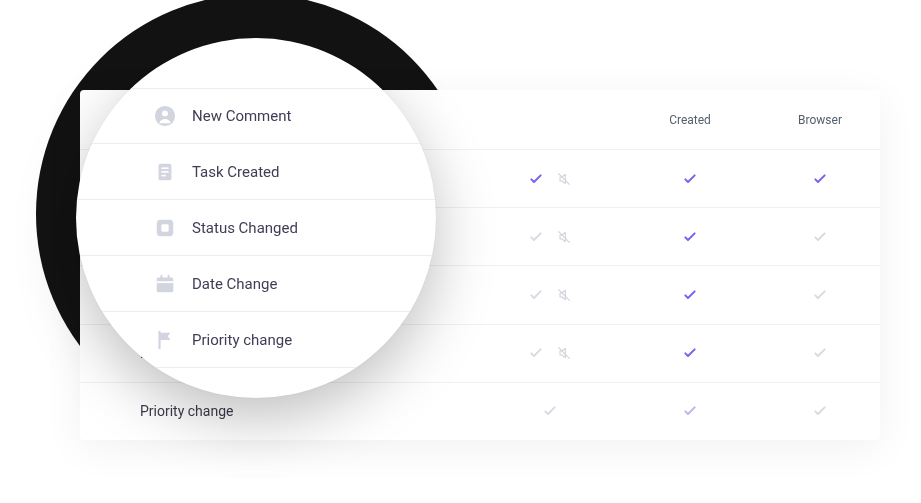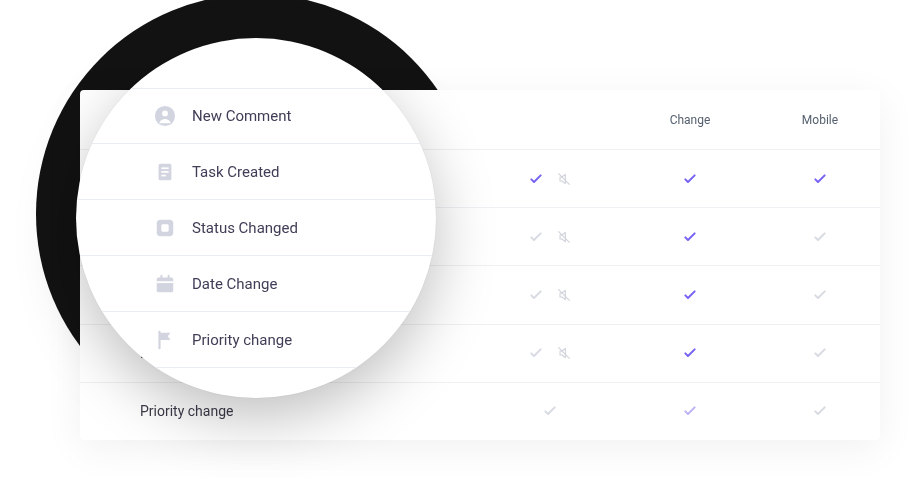--- a/index.html
+++ b/index.html
@@ -113,22 +113,22 @@
   .litem .ico svg { width: 22px; height: 22px; display: block; }
 </style>
 </head>
 <body>
 
 <div class="dark-circle"></div>
 
 <div class="card">
   <div class="hdr">
     <div class="spacer"></div>
-    <div class="col">Change</div>
-    <div class="col">Mobile</div>
+    <div class="col">Created</div>
+    <div class="col">Browser</div>
   </div>
   <div class="rows" id="rows">
       <div class="row">
         <span class="lbl">New Comment</span>
         <div class="cell">
           <svg class="chk chk-on">
             <use href="#sym-check"></use>
           </svg>
           <svg class="mute">
             <use href="#sym-mute"></use>

